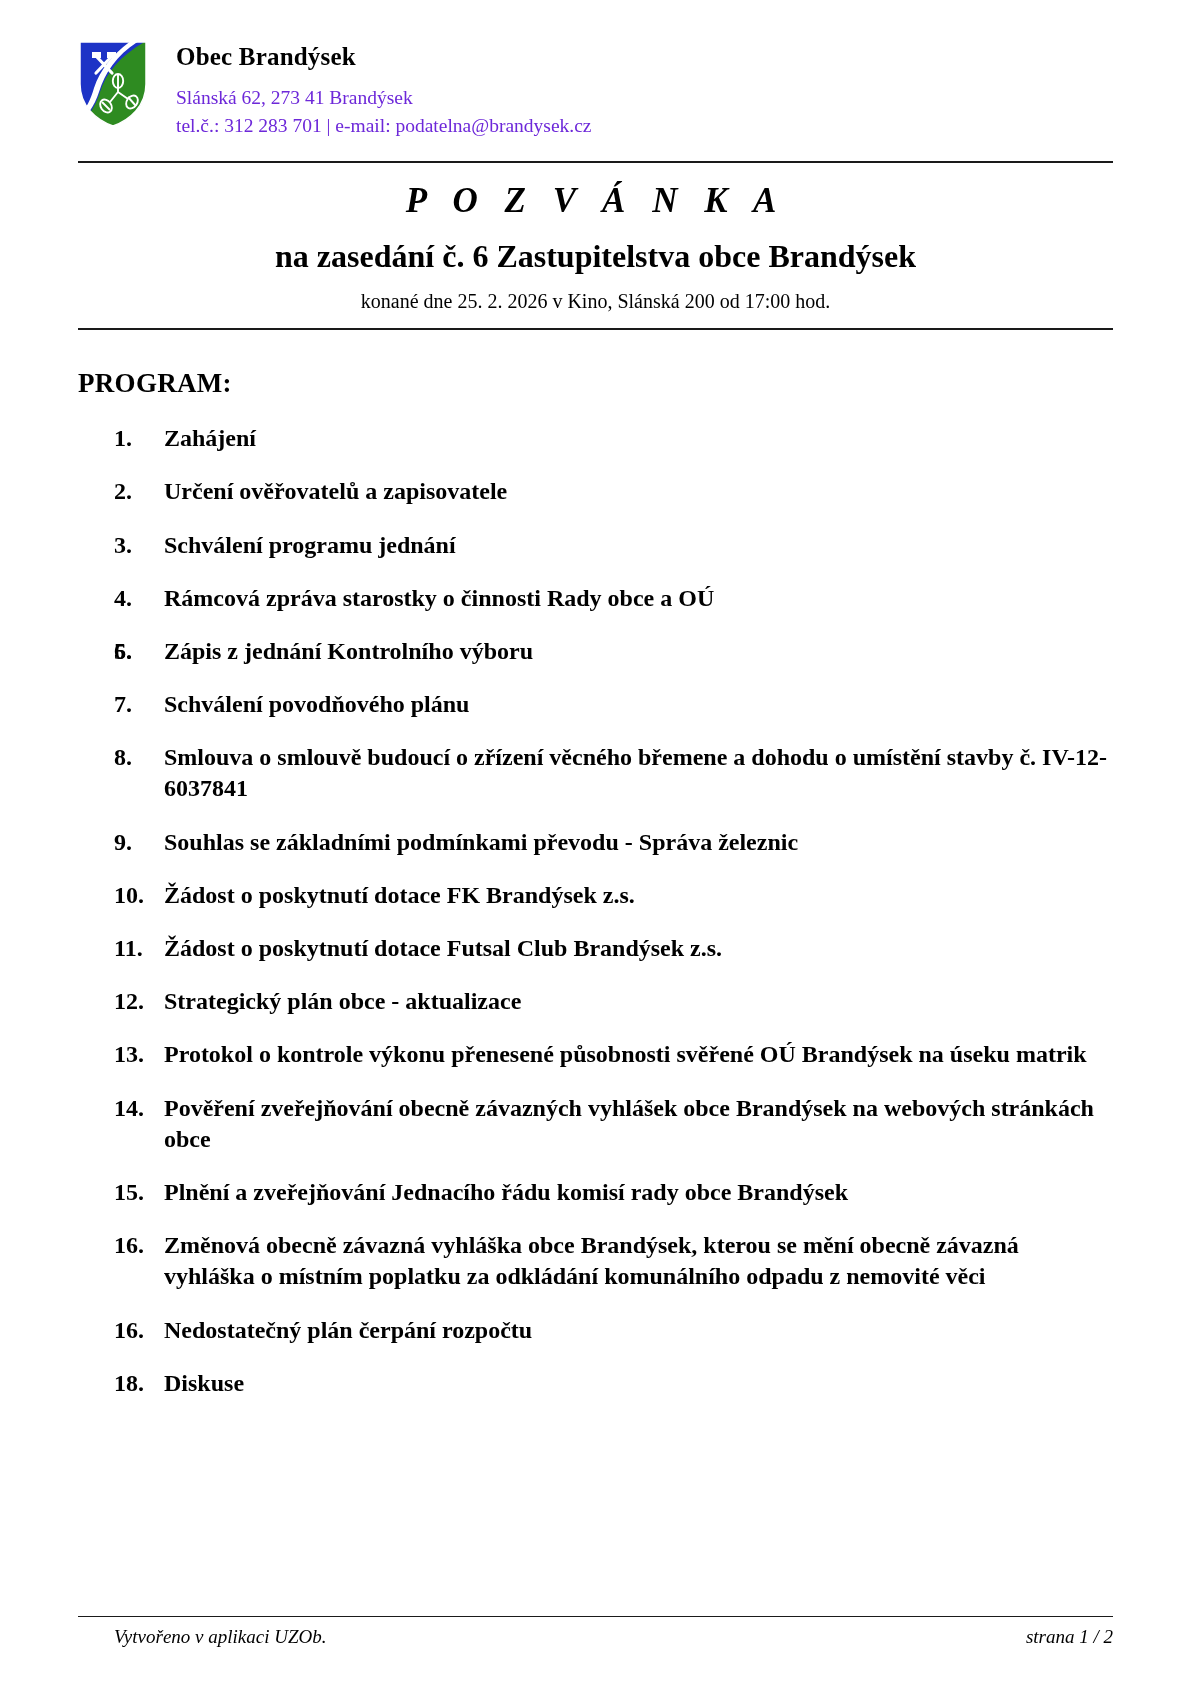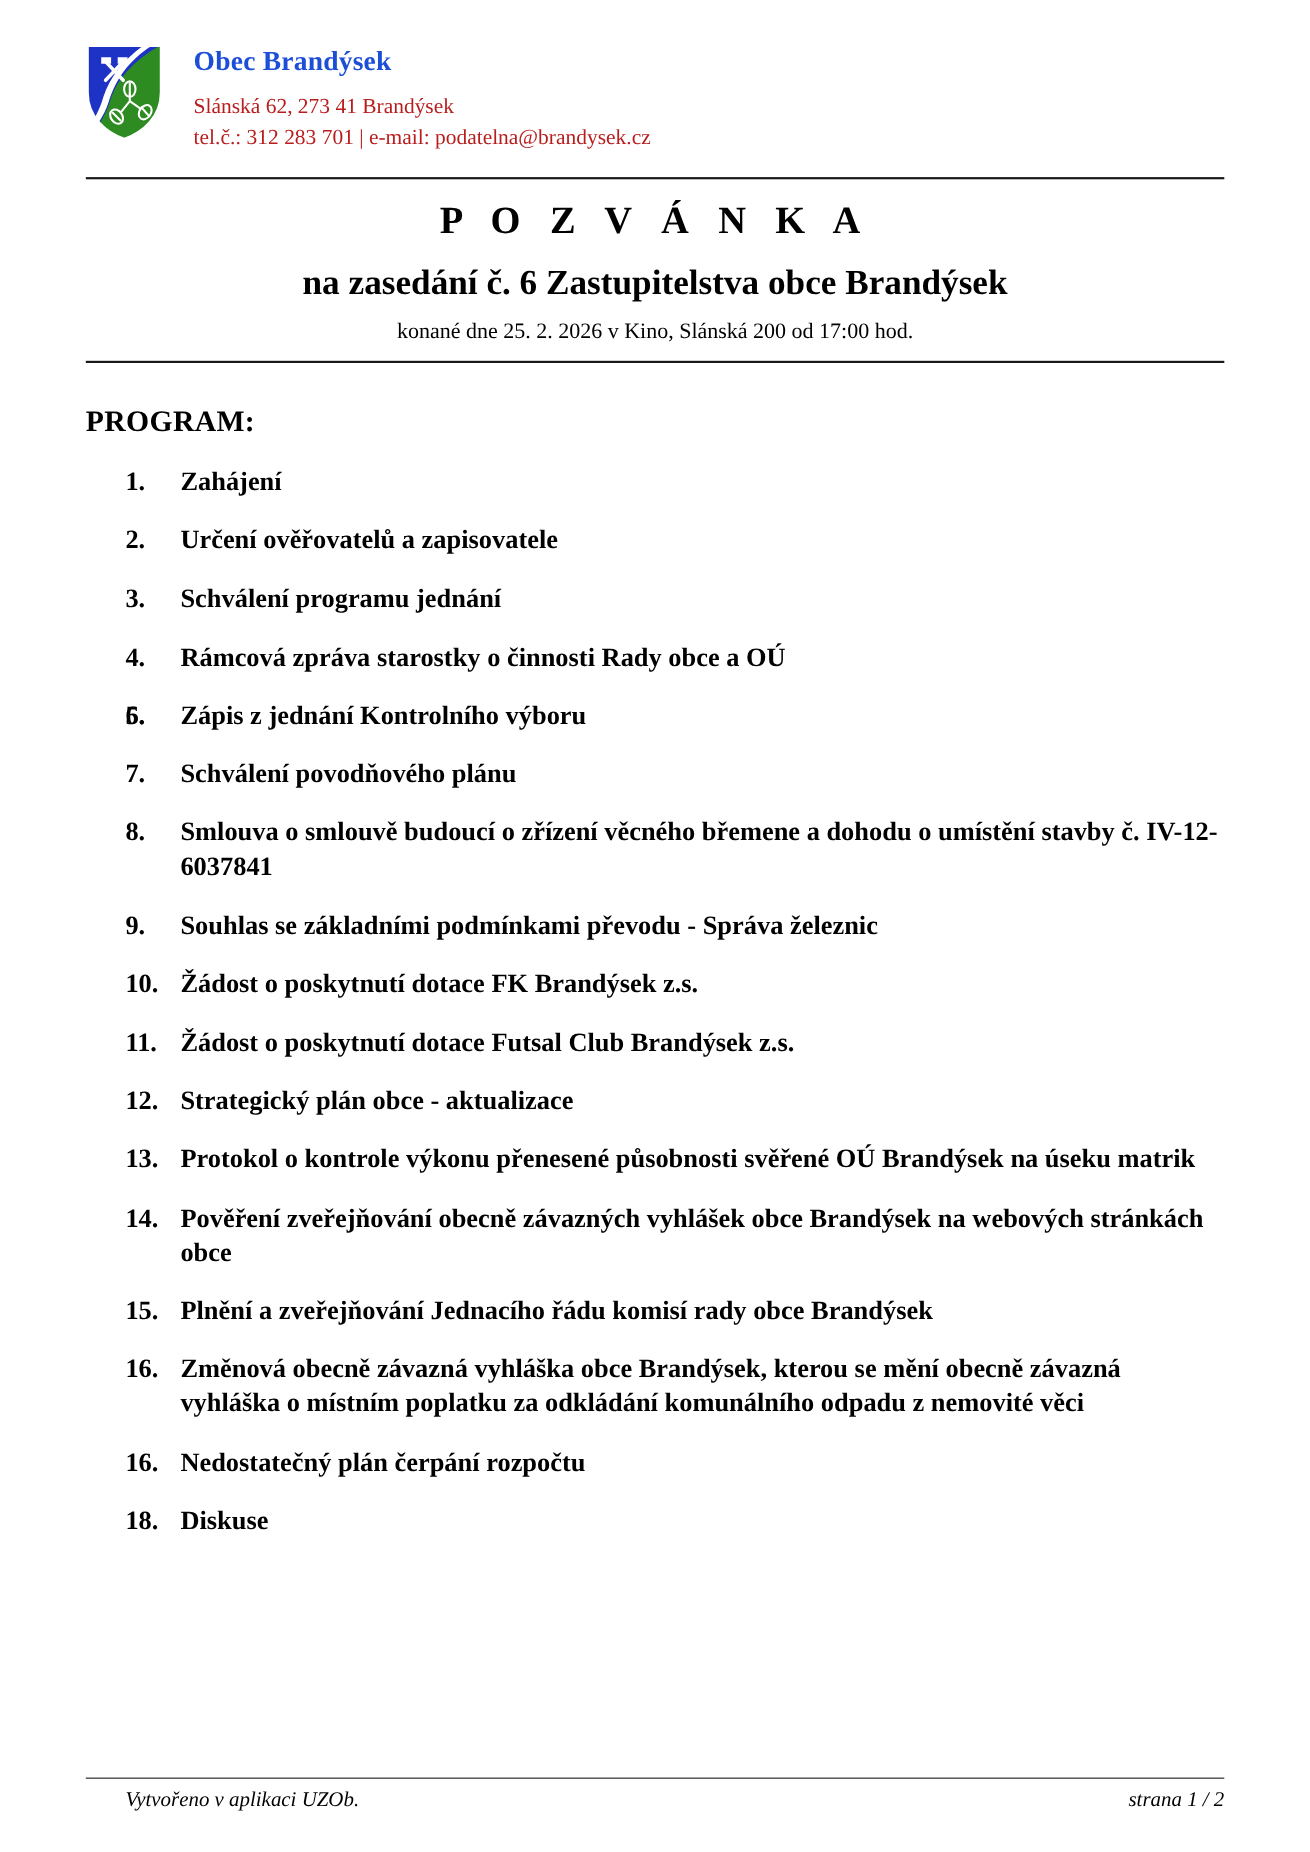--- a/index.html
+++ b/index.html
@@ -41,27 +41,27 @@
   }
   .org-block {
     margin-left: 28px;
     padding-top: 6px;
   }
   .org-name {
     font-size: 25px;
     font-weight: bold;
     letter-spacing: 0.2px;
     line-height: 1.2;
-    color: #1d4ed8;
+    color: #000000;
   }
   .org-addr {
     margin-top: 12px;
     font-size: 19.5px;
     line-height: 1.42;
-    color: #b91c1c;
+    color: #6d28d9;
   }
   .org-addr div { white-space: nowrap; }
 
   
   .rule {
     border: 0;
     border-top: 2.2px solid #1a1a1a;
     margin: 0;
     width: 100%;
   }
@@ -71,20 +71,21 @@
   
   .titleblock {
     text-align: center;
     padding-top: 16px;
   }
   .doc-title {
     font-size: 35px;
     font-weight: bold;
     letter-spacing: 9px;
     line-height: 1.25;
+    font-style: italic;
   }
   .doc-subtitle {
     font-size: 32px;
     font-weight: bold;
     margin-top: 13px;
     line-height: 1.25;
   }
   .doc-place {
     font-size: 20px;
     font-weight: normal;

